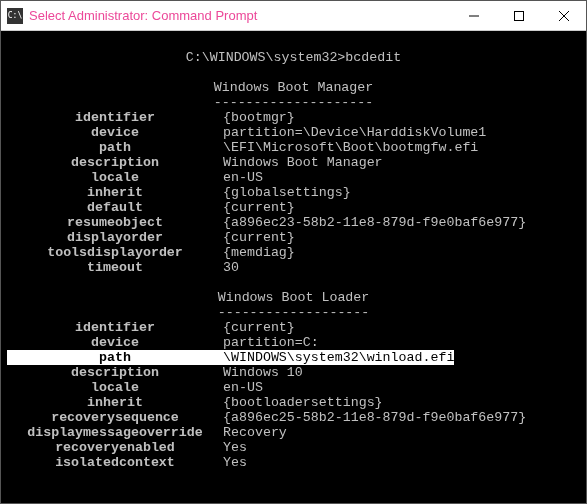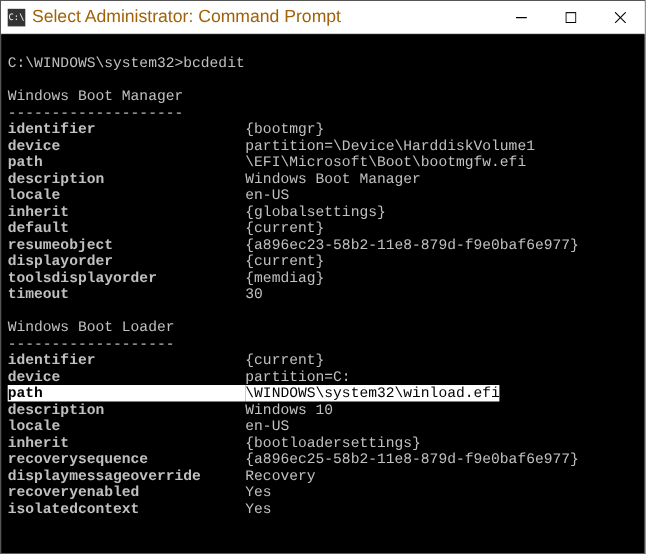--- a/index.html
+++ b/index.html
@@ -1,24 +1,24 @@
 <!DOCTYPE html>
 <html><head>
 <meta charset="utf-8">
 <style>
 * { margin: 0; padding: 0; box-sizing: border-box; }
 body { background: #fff; font-family: "Segoe UI", sans-serif; width: 587px; height: 504px; overflow: hidden; }
 .window { width: 587px; height: 504px; border: 1px solid #555; background: #fff; display: flex; flex-direction: column; }
 .titlebar { height: 30px; background: #fff; display: flex; align-items: center; border-bottom: 1px solid #ccc; }
 .titlebar-icon { width: 16px; height: 16px; margin: 0 6px; background: #333; display: flex; align-items: center; justify-content: center; font-size: 8px; color: #fff; font-family: monospace; }
-.titlebar-title { flex: 1; font-size: 16px; color: #a16207; }
+.titlebar-title { flex: 1; font-size: 13px; color: #ec4899; }
 .titlebar-controls { display: flex; }
 .titlebar-btn { width: 45px; height: 29px; display: flex; align-items: center; justify-content: center; font-size: 14px; color: #000; }
 .titlebar-btn svg { stroke: #000; }
-.content { flex: 1; background: #000; color: #c0c0c0; font-family: "Consolas", "Courier New", monospace; font-size: 13.3px; line-height: 15px; padding: 4px 6px; overflow: hidden; white-space: pre; }
+.content { flex: 1; background: #000; color: #c0c0c0; font-family: "Consolas", "Courier New", monospace; font-size: 13.3px; line-height: 15px; padding: 4px 6px; overflow: hidden; white-space: pre; text-align: center; }
 .row { display: flex; }
 .k { width: 216px; display: inline-block; font-weight: bold; }
 .highlight { background: #fff; color: #000; }
 .blank { height: 15px; }
 </style>
 </head>
 <body>
 
 <div class="window">
   <div class="titlebar">

